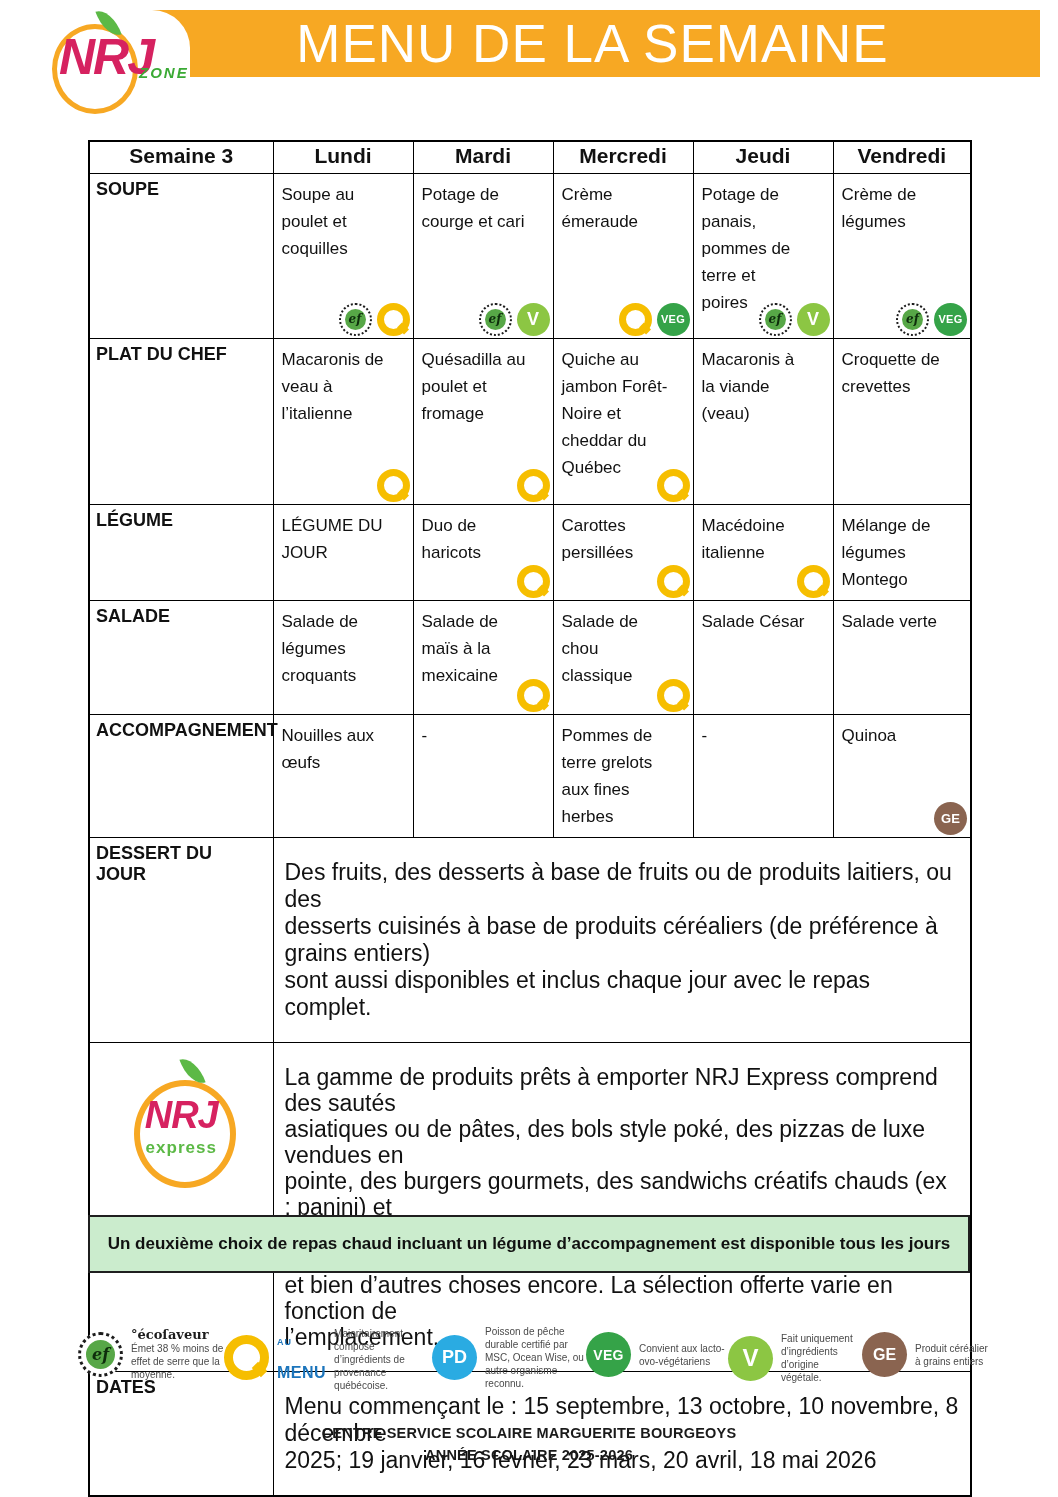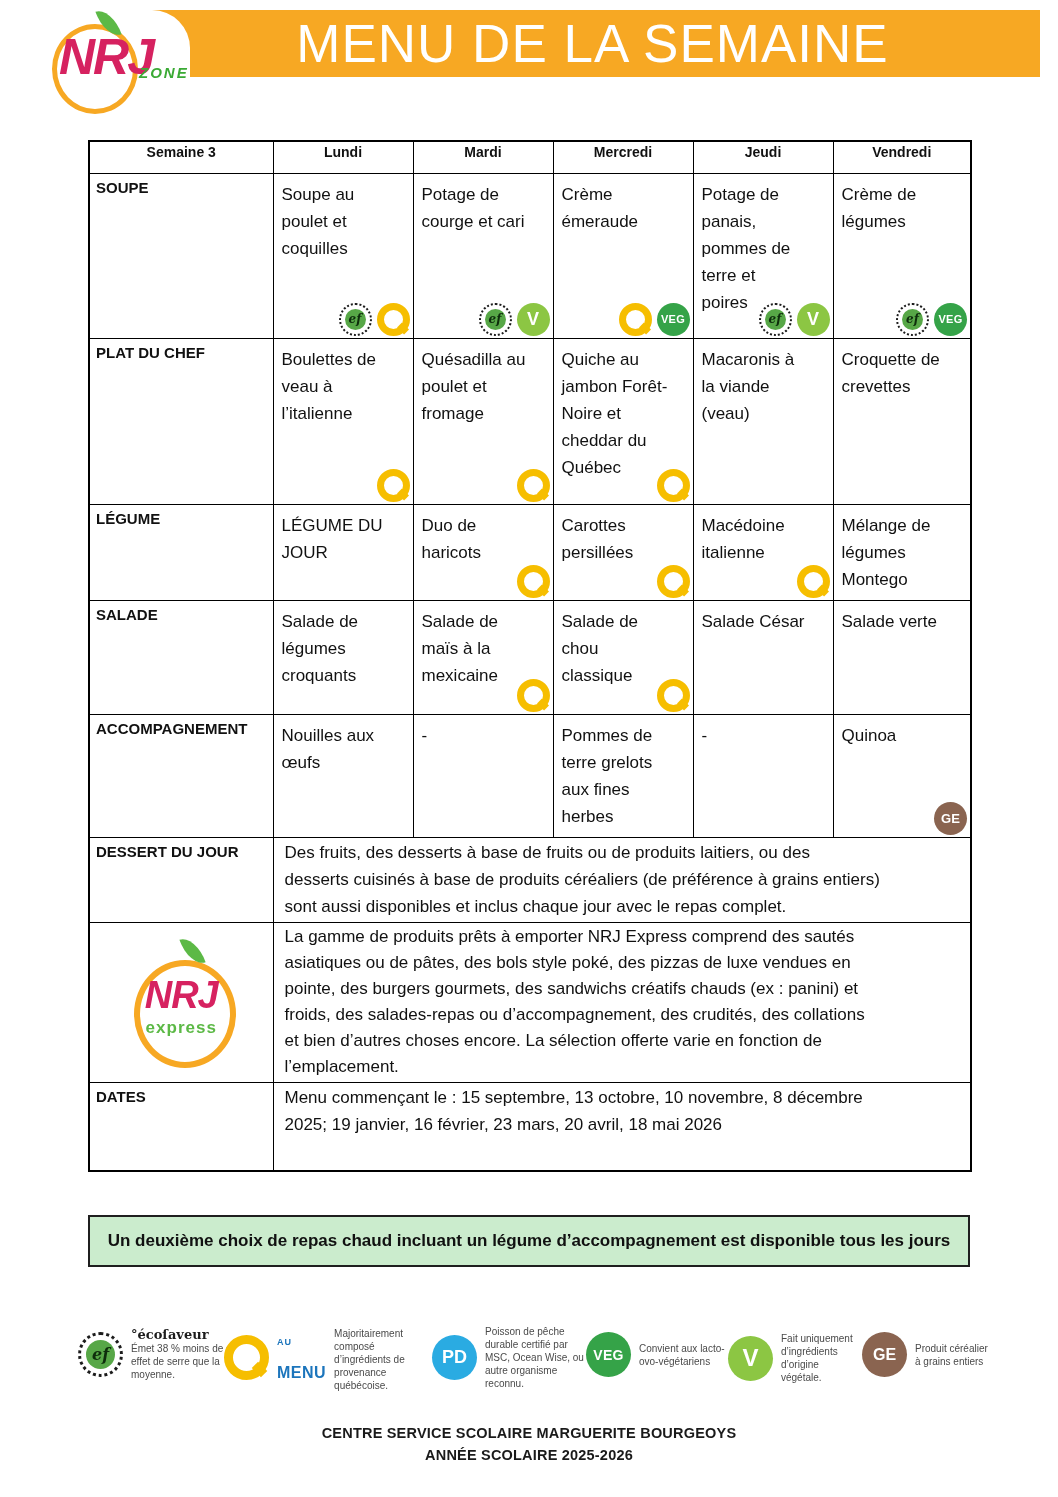--- a/index.html
+++ b/index.html
@@ -18,26 +18,26 @@
   .zone-leaf{left:60px;top:-2px;}
   .zone-nrj{position:absolute;left:19px;top:22px;font-size:50px;line-height:1;font-weight:bold;font-style:italic;
             color:#D62260;letter-spacing:-2px;}
   .zone-zone{position:absolute;left:99px;top:54px;font-size:15px;font-weight:bold;font-style:italic;
              color:#3BAA35;letter-spacing:2px;}
 
   
   .menu-wrap{position:absolute;left:88px;top:140px;}
   table.menu{border-collapse:collapse;table-layout:fixed;width:882px;border:2px solid #000;}
   table.menu th, table.menu td{border:1.5px solid #000;vertical-align:top;box-sizing:border-box;}
-  thead th{height:32px;font-size:14px;font-weight:bold;text-align:center;vertical-align:middle;padding:2px;}
-  .rowlabel{font-size:15px;font-weight:bold;text-align:left;padding:5px 6px;}
+  thead th{height:32px;font-size:21px;font-weight:bold;text-align:center;vertical-align:middle;padding:2px;}
+  .rowlabel{font-size:18px;font-weight:bold;text-align:left;padding:5px 6px;}
   .cell{position:relative;font-size:17px;line-height:27px;padding:7px 8px;}
   .cell-text{white-space:pre-line;}
   .cell-icons{position:absolute;right:3px;bottom:2px;display:flex;gap:5px;}
-  .merged{font-size:17px;line-height:27px;padding:1px 11px;white-space:pre-line;margin-left:36px;}
+  .merged{font-size:23px;line-height:27px;padding:21px 11px;white-space:pre-line;margin-left:36px;}
   .r-head{height:32px}.r-soupe{height:165px}.r-plat{height:166px}.r-legume{height:92px}
   .r-salade{height:114px}.r-accomp{height:109px}.r-dessert{height:85px}.r-boisson{height:52px}
   .r-express{height:160px}.r-dates{height:89px}
   .r-express .merged{line-height:26px;}
 
   
   .badge{width:33px;height:33px;border-radius:50%;display:inline-flex;align-items:center;justify-content:center;
          box-sizing:border-box;font-weight:bold;color:#fff;position:relative;flex:0 0 auto;}
   .b-eco{background:#fff;border:2.5px dotted #1c1c1c;}
   .b-eco i{font-style:italic;width:21px;height:21px;border-radius:50%;background:#57A747;color:#0e2d0c;
@@ -54,21 +54,21 @@
   
   .express-logo{position:relative;width:106px;height:132px;margin:10px auto 0;}
   .x-ring{position:absolute;left:6px;top:26px;width:90px;height:96px;border:6px solid #F7A823;border-radius:50%;}
   .x-leaf{left:56px;top:2px;}
   .x-nrj{position:absolute;left:0;top:42px;width:100%;text-align:center;font-size:38px;line-height:1;
          font-weight:bold;font-style:italic;color:#D62260;letter-spacing:-1px;}
   .x-express{position:absolute;left:0;top:84px;width:100%;text-align:center;font-size:17px;color:#5CB946;
              letter-spacing:1px;}
 
   
-  .note{position:absolute;left:88px;top:1215px;width:882px;height:52px;background:#CBECCD;border:2px solid #1f1f1f;
+  .note{position:absolute;left:88px;top:1215px;width:882px;height:58px;background:#CBECCD;border:2px solid #1f1f1f;
         display:flex;align-items:center;justify-content:center;font-weight:bold;font-size:17px;box-sizing:border-box;
         text-align:center;}
 
   
   .legend{position:absolute;left:0;top:0;width:1058px;}
   .li{position:absolute;display:flex;gap:8px;align-items:center;}
   .legend .badge{width:45px;height:45px;}
   .legend .b-eco{border-width:3px;}
   .legend .b-eco i{width:29px;height:29px;font-size:16px;}
   .legend .b-aq{border-width:9px;}
@@ -181,21 +181,21 @@
                 <span class="badge b-eco">
                   <i>ef</i>
                 </span>
                 <span class="badge b-veg">VEG</span>
               </div>
           </td>
         </tr>
         <tr class="r-plat">
           <th class="rowlabel">PLAT DU CHEF</th>
           <td class="cell">
-            <div class="cell-text">Boulettes de
+            <div class="cell-text">Macaronis de
 veau à
 l’italienne</div>
             <div class="cell-icons">
                 <span class="badge b-aq"></span>
               </div>
           </td>
           <td class="cell">
             <div class="cell-text">Quésadilla au
 poulet et
 fromage</div>

